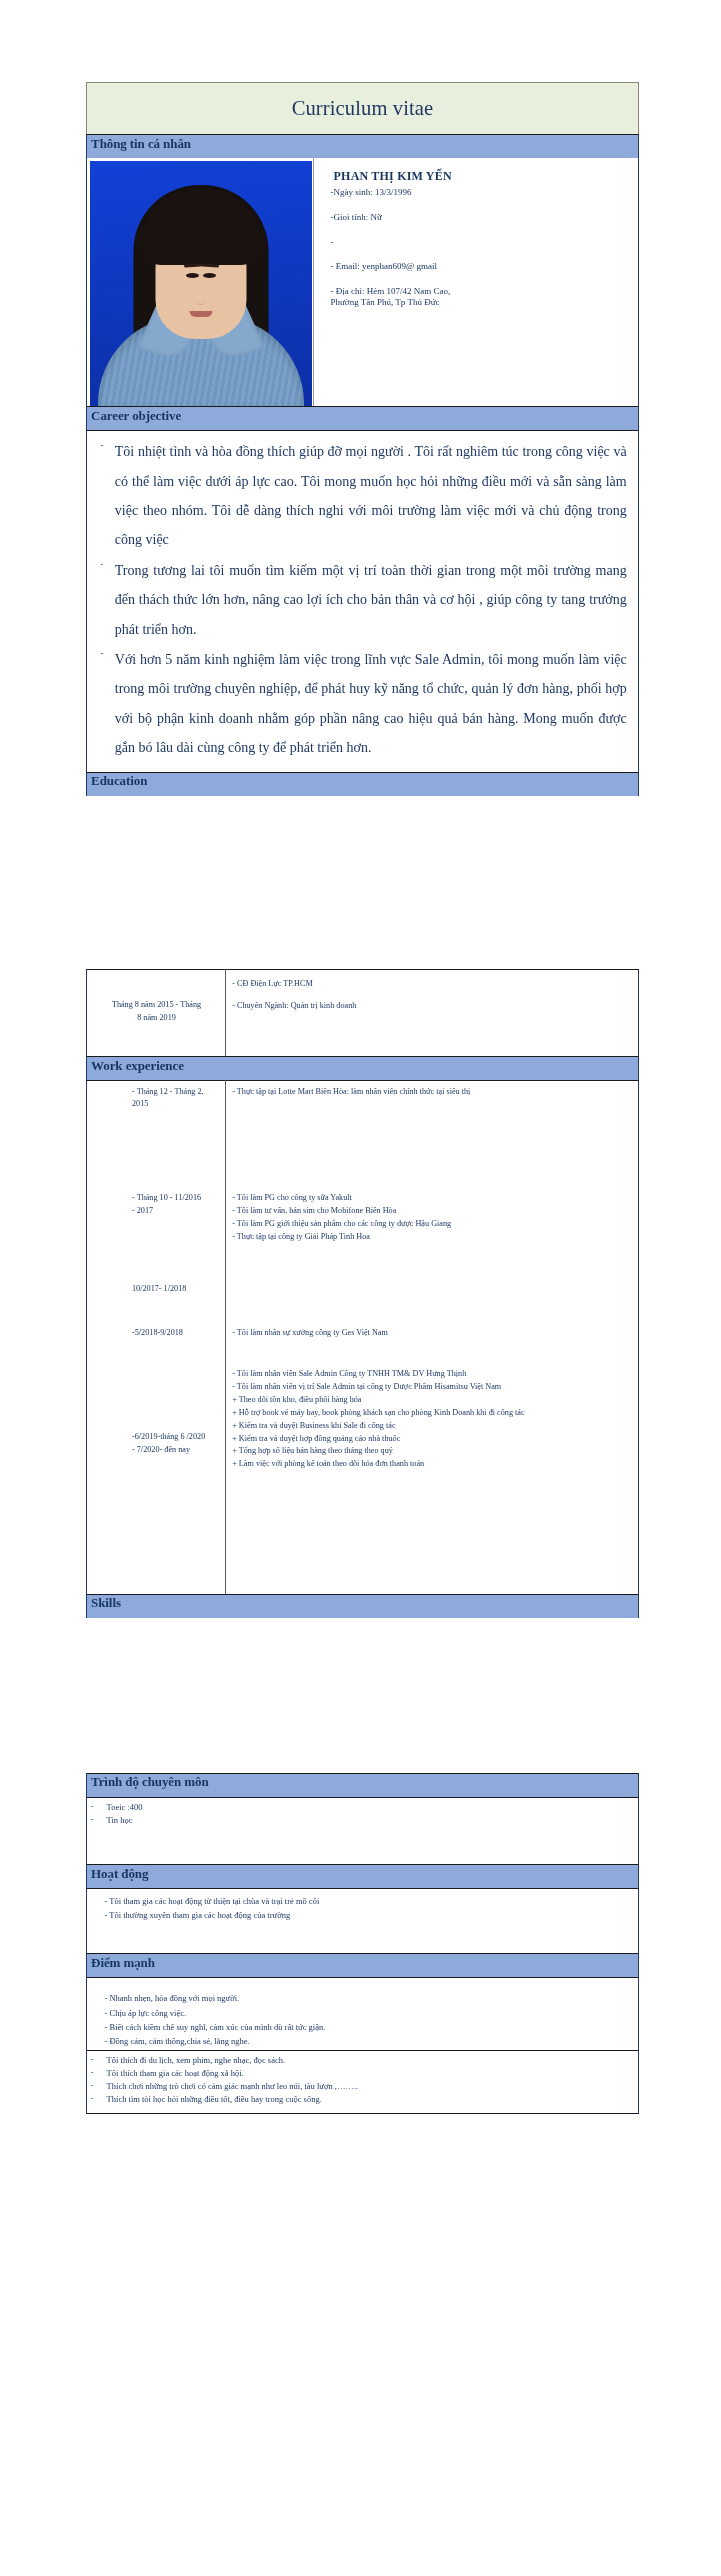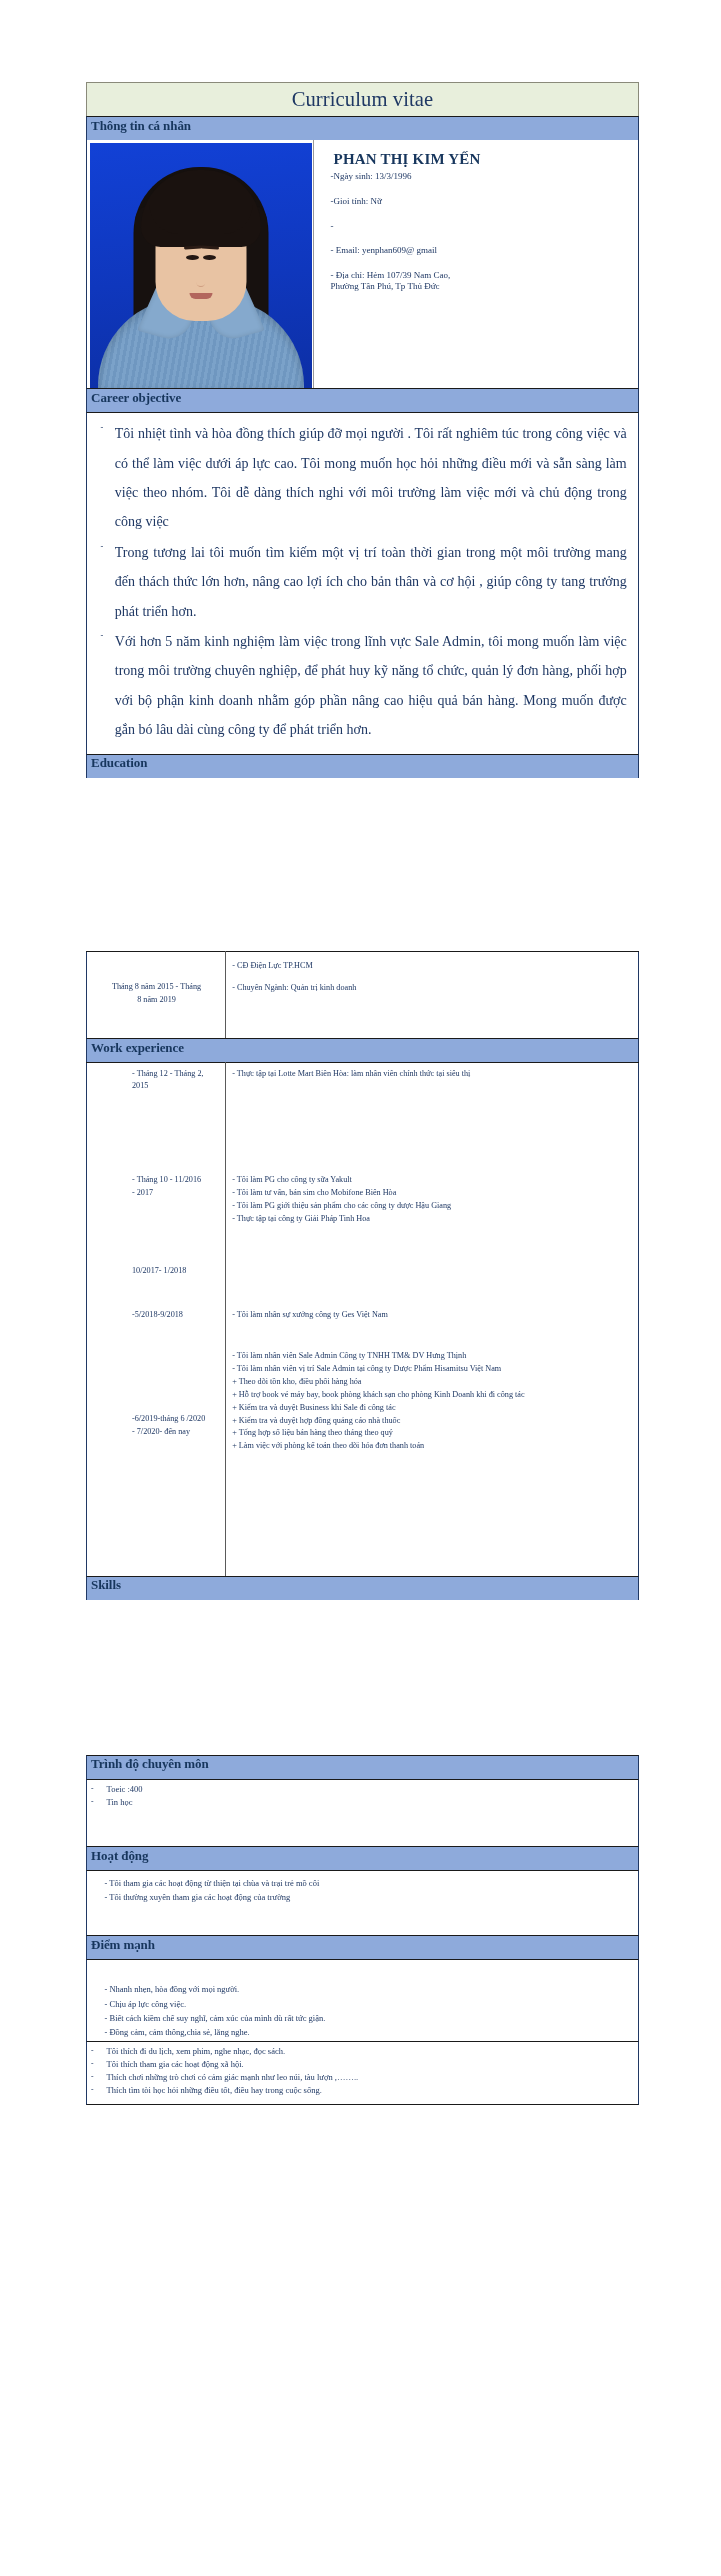--- a/index.html
+++ b/index.html
@@ -23,21 +23,21 @@
     position: absolute;
     left: 86px;
     top: 82px;
     width: 553px;
   }
   
   .cv-title-bar {
     background: #e8efdc;
     border: 0.5px solid #8a8a7a;
     border-bottom: none;
-    height: 34px;
+    height: 52px;
     display: flex;
     align-items: center;
     justify-content: center;
   }
   .cv-title {
     font-family: "Liberation Serif", "DejaVu Serif", serif;
     font-size: 20.6px;
     color: #1f3864;
     letter-spacing: 0.1px;
     line-height: 1;
@@ -149,21 +149,21 @@
     position:absolute; left:50%; top:133px; transform:translateX(-50%);
     width:9.3px; height:11.3px; border-bottom:1.5px solid #cf9e80; border-radius:0 0 6.2px 6.2px;
   }
 
   .pi-info-cell {
     flex: 1;
     padding: 11.3px 8.2px 5.2px 13.4px;
   }
   .pi-name {
     font-weight: bold;
-    font-size: 15px;
+    font-size: 12px;
     color: #17365d;
     letter-spacing: 0.2px;
     margin: 0 0 3.1px 6.2px;
   }
   .pi-line {
     font-size: 9px;
     color: #1f3864;
     margin: 0 0 13.4px 3.1px;
     line-height: 1.25;
   }
@@ -262,21 +262,21 @@
           <div class="mouth"></div>
         </div>
       </div>
       <div class="pi-info-cell">
         <div class="pi-name">PHAN THỊ KIM YẾN</div>
         <div class="pi-line">-Ngày sinh: 13/3/1996</div>
         <div class="pi-line">-Gioi tính: Nữ</div>
         <div class="pi-line">-</div>
         <div class="pi-line">- Email: yenphan609@ gmail</div>
         <div class="pi-line tight">
-          <span>- Địa chỉ: Hẻm 107/39 Nam Cao,</span>
+          <span>- Địa chỉ: Hẻm 107/42 Nam Cao,</span>
           <span class="cont">Phường Tân Phú, Tp Thủ Đức</span>
         </div>
       </div>
     </div>
 
     <div class="sec-bar">
       <div class="sec-label">Career objective</div>
     </div>
     <div class="body-block">
       <div class="co-list">
@@ -394,21 +394,21 @@
       <div class="blk-pad tight-list" style="padding-bottom:32px">
         <p>- Tôi tham gia các hoạt động từ thiện tại chùa và trại trẻ mồ côi</p>
         <p>- Tôi thường xuyên tham gia các hoạt động của trường</p>
       </div>
     </div>
 
     <div class="sec-bar">
       <div class="sec-label">Điểm mạnh</div>
     </div>
     <div class="body-block">
-      <div class="blk-pad tight-list" style="padding-top:24px;padding-bottom:3.1px">
+      <div class="blk-pad tight-list" style="padding-top:15px;padding-bottom:3.1px">
         <p>- Nhanh nhẹn, hòa đồng với mọi người.</p>
         <p>- Chịu áp lực công việc.</p>
         <p>- Biết cách kiềm chế suy nghĩ, cảm xúc của mình dù rất tức giận.</p>
         <p>- Đồng cảm, cảm thông,chia sẻ, lắng nghe.</p>
       </div>
     </div>
 
     <div class="body-block closed">
       <div class="dash-list" style="padding:4.1px 11.3px 5.2px 4.1px">
         <div class="dash-row">

